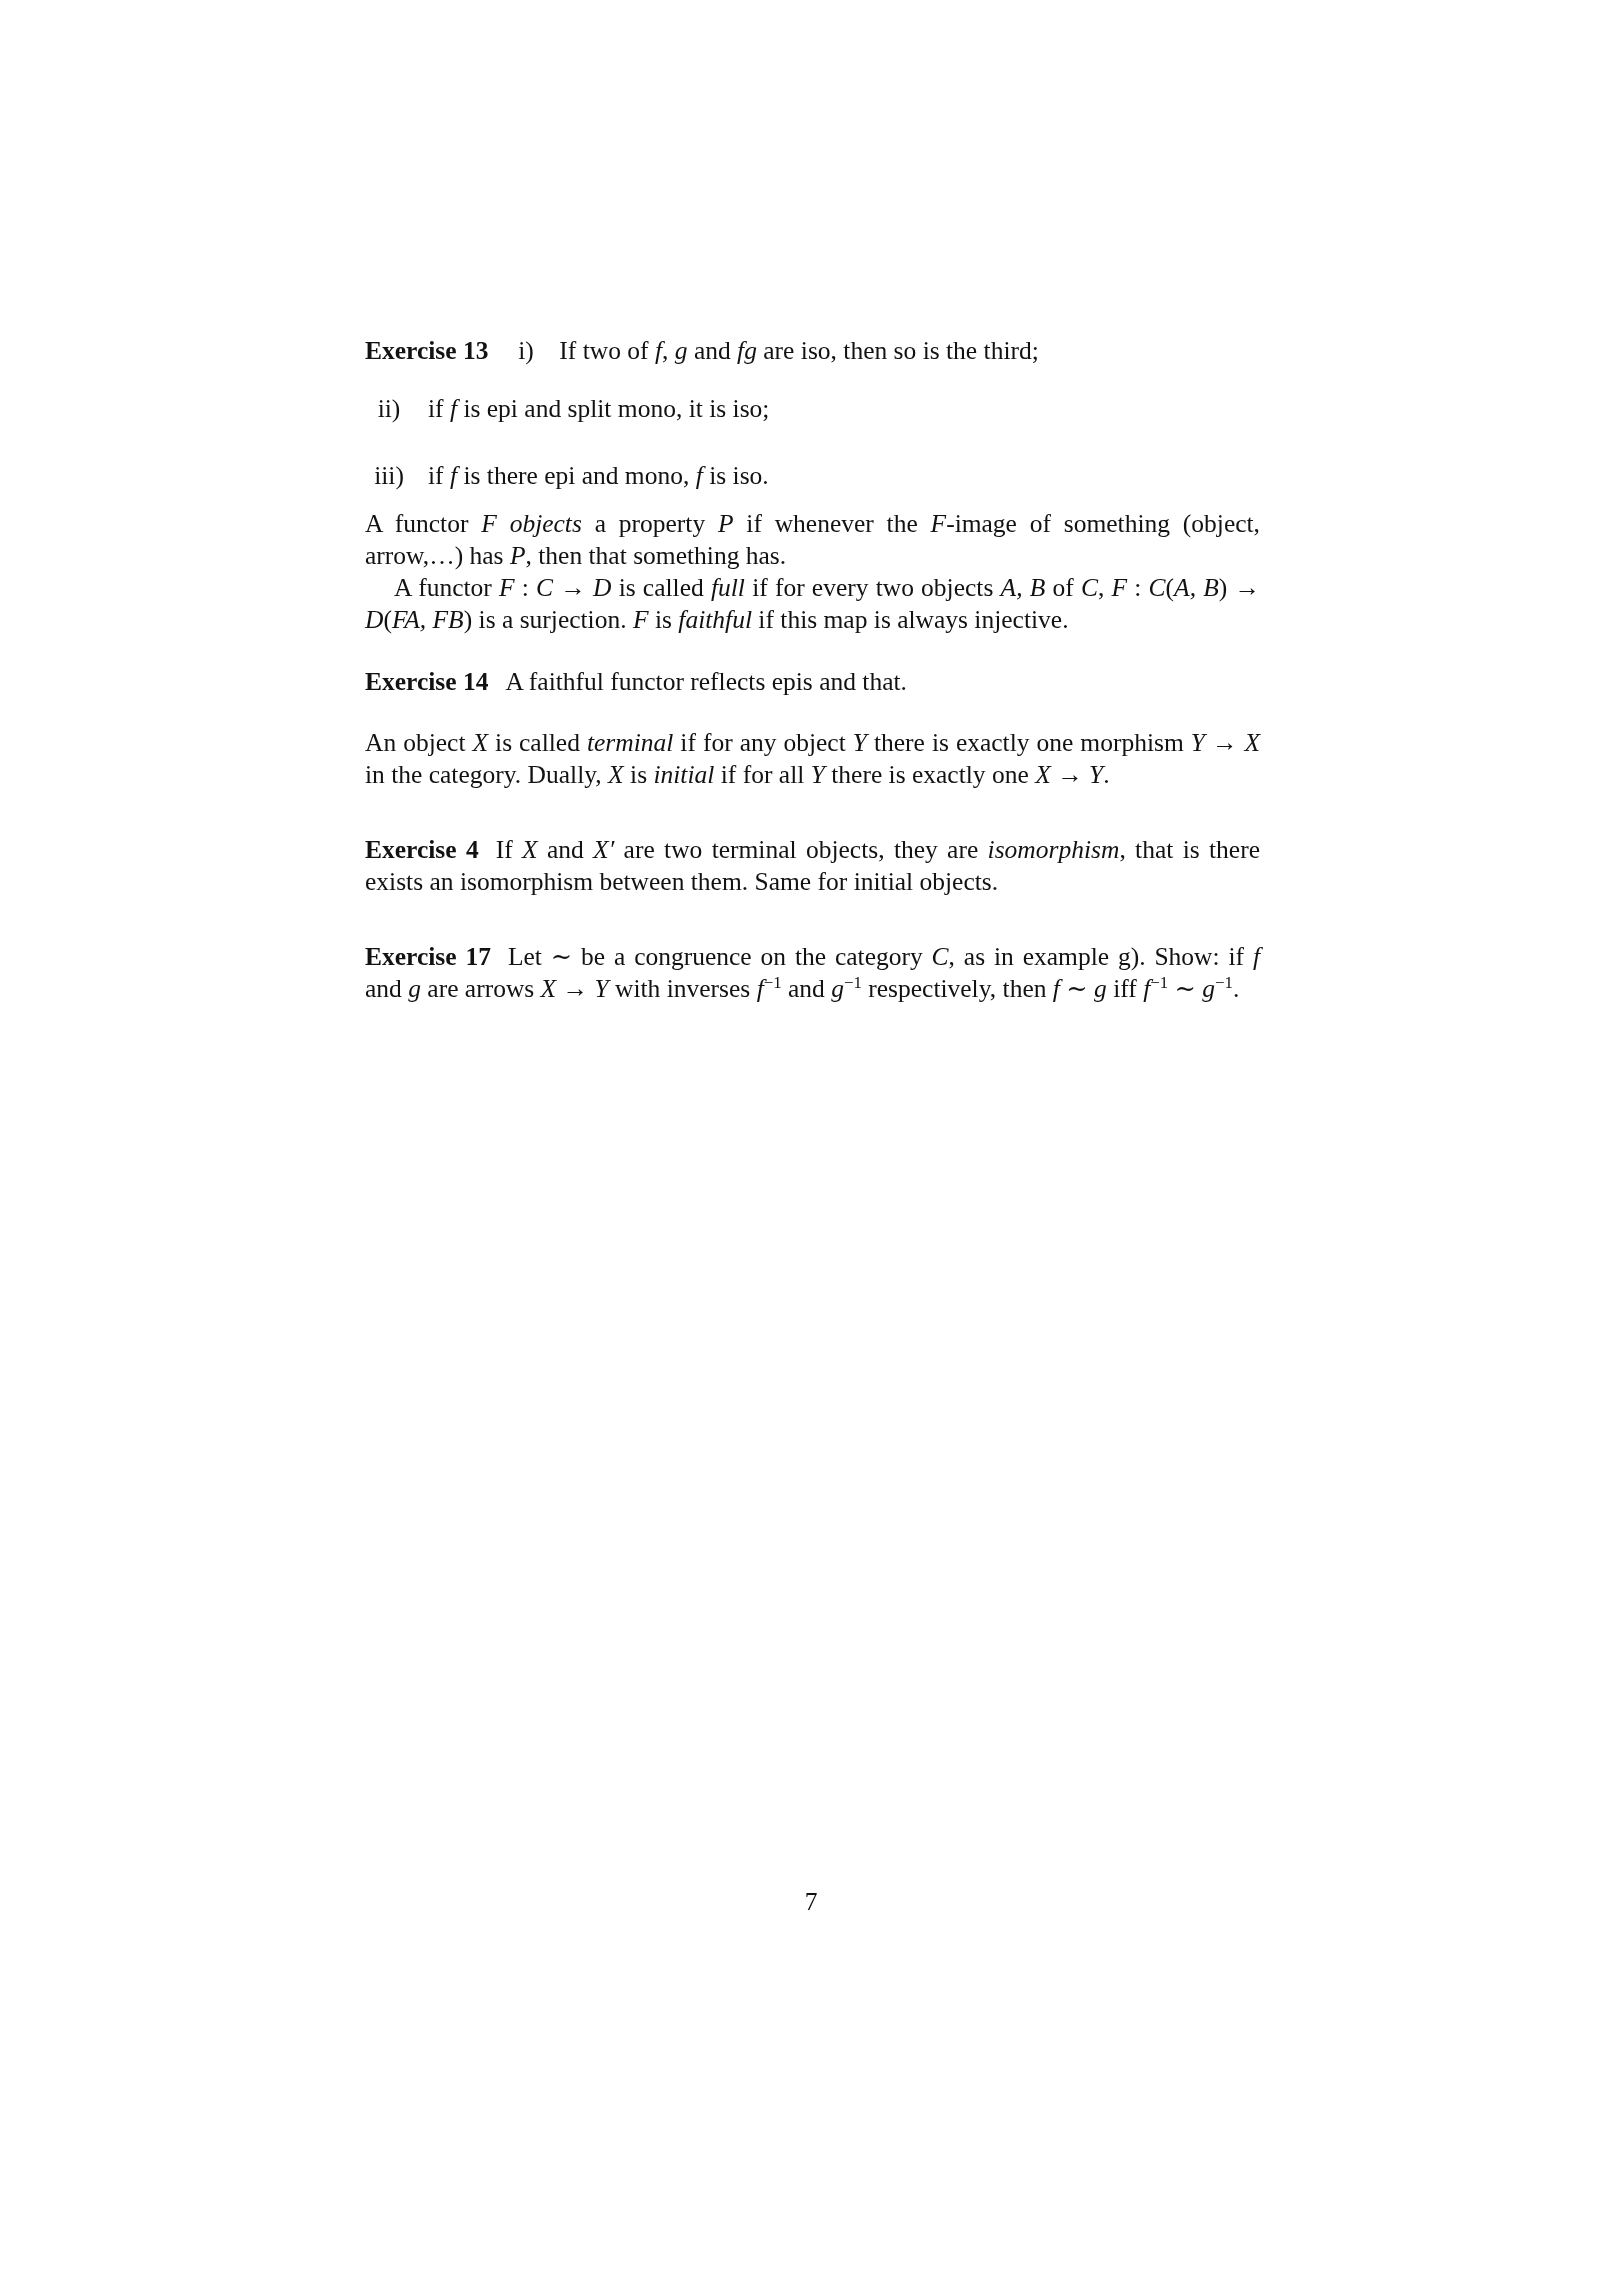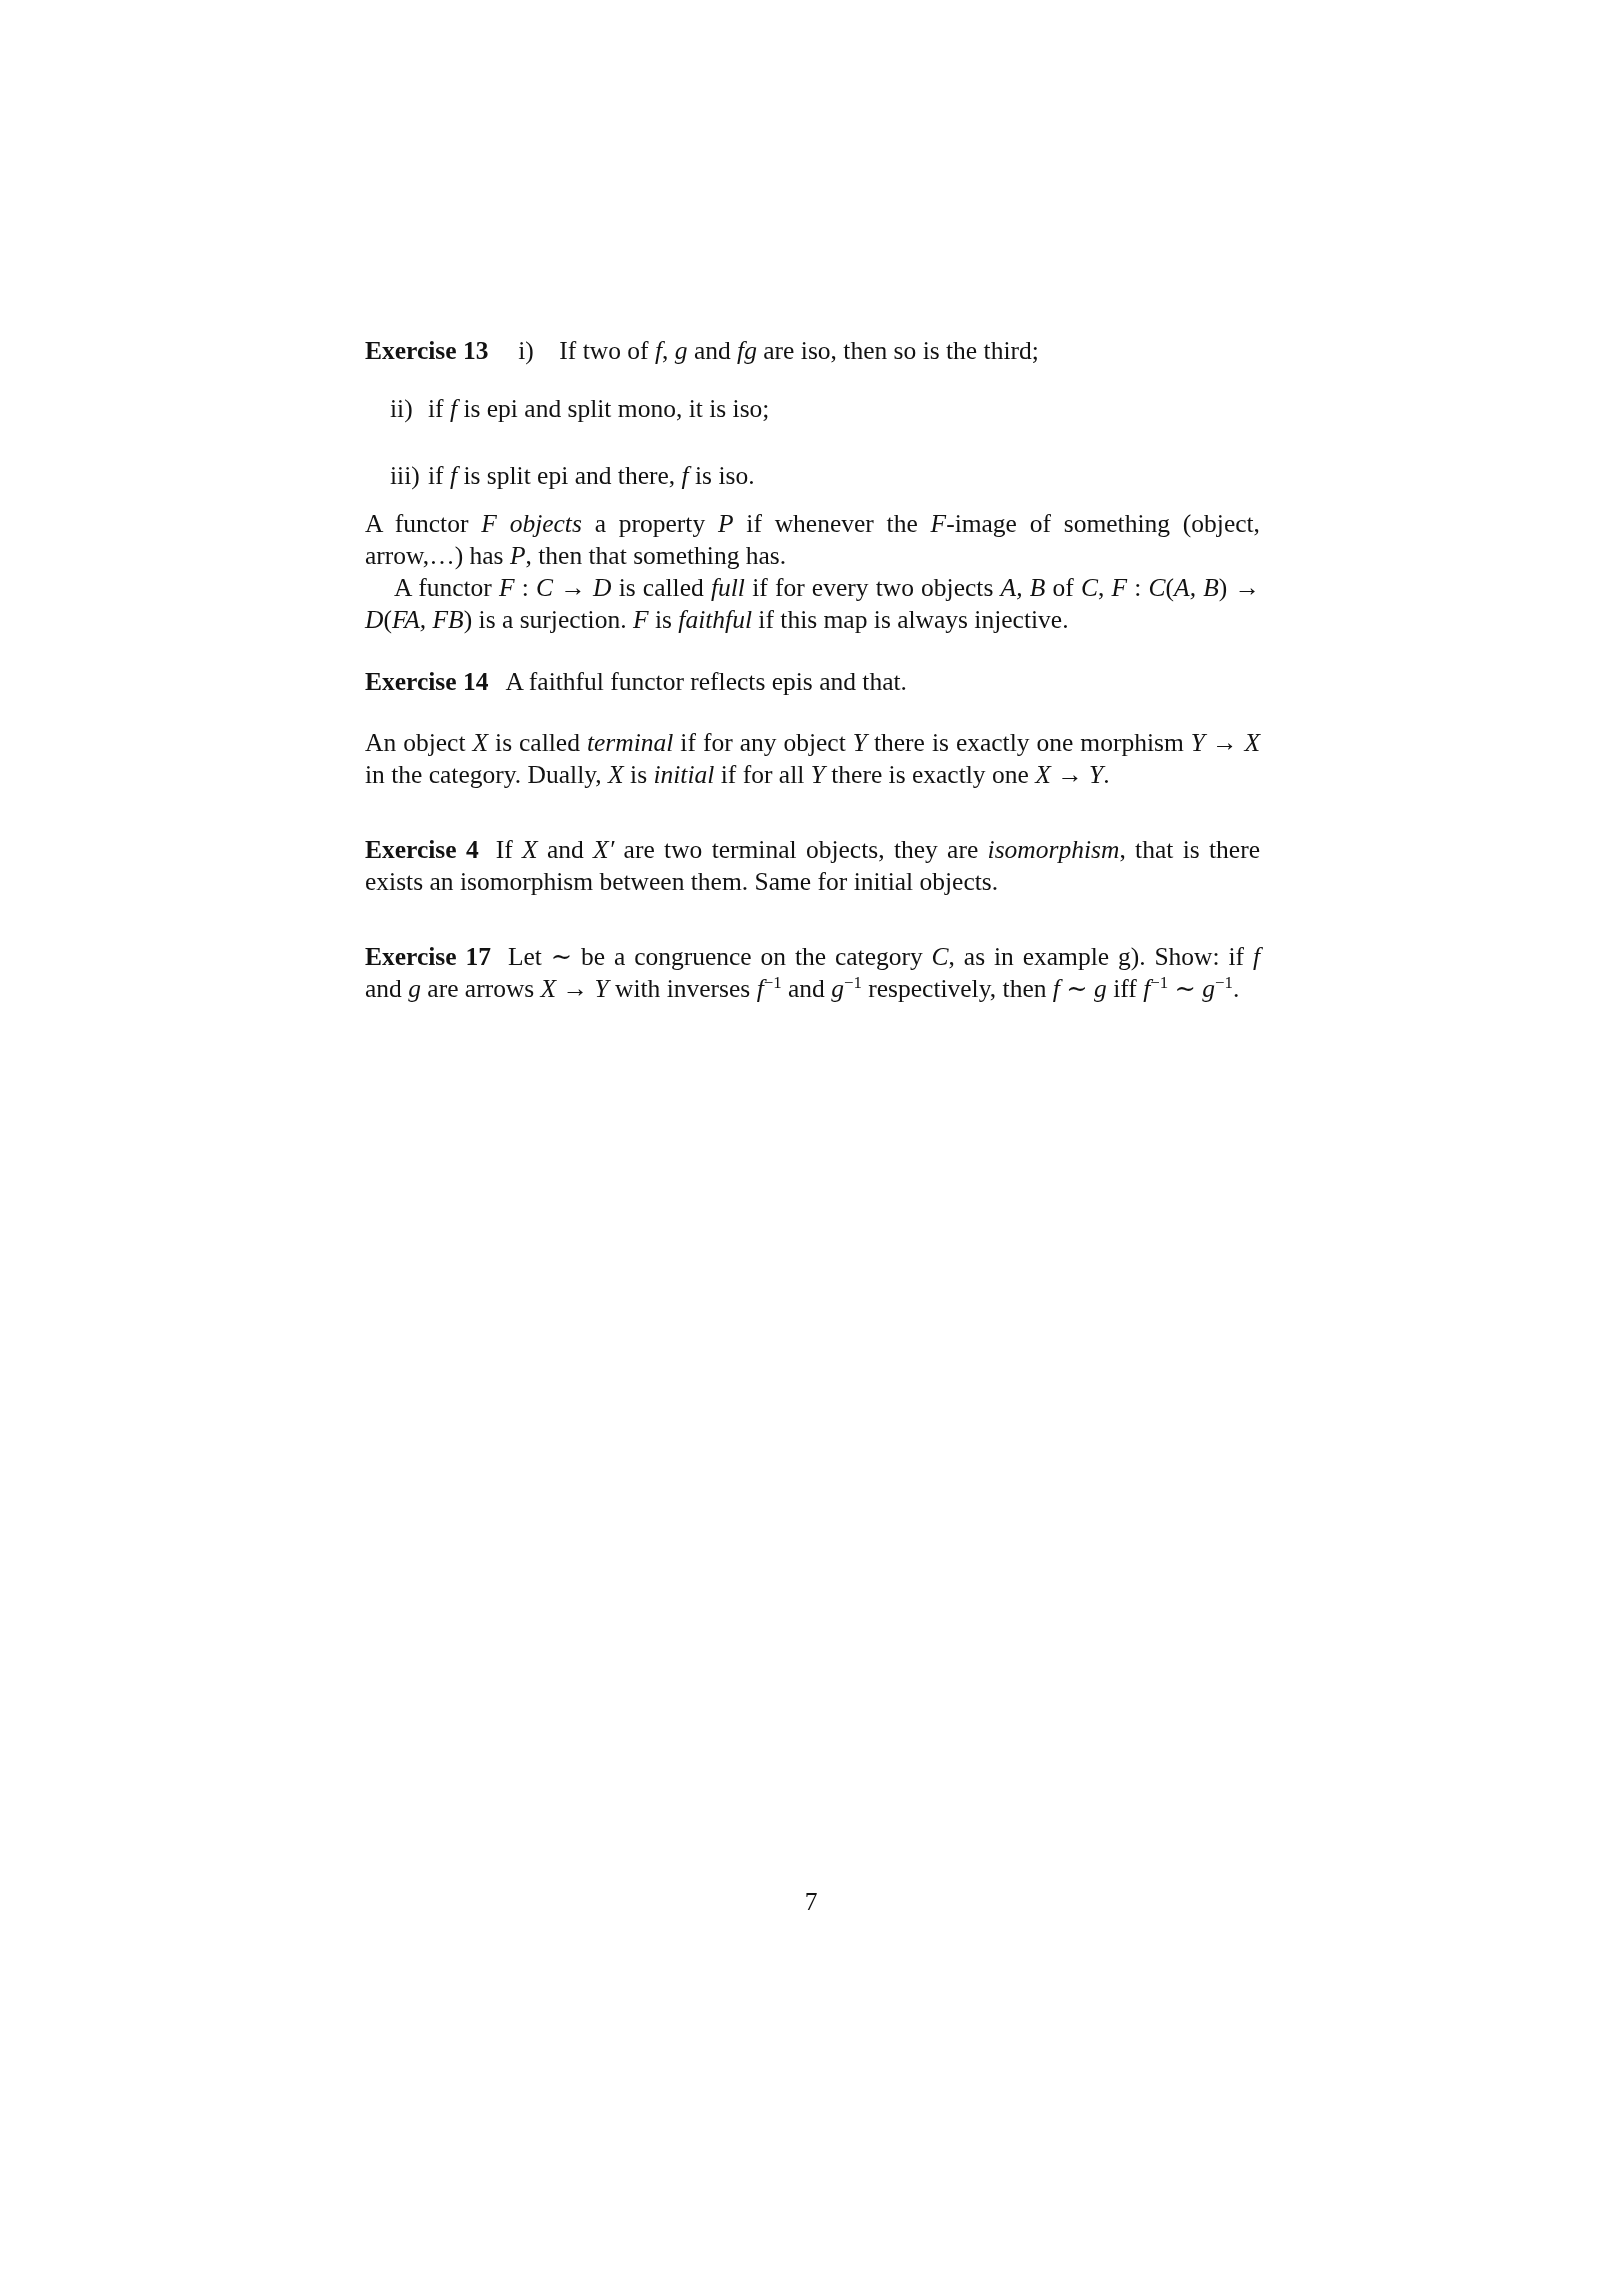--- a/index.html
+++ b/index.html
@@ -44,42 +44,42 @@
   sup {
     font-size: 0.66em;
     line-height: 0;
     vertical-align: super;
   }
   .list-item {
     padding-left: 63px;
   }
   .marker {
     position: absolute;
-    left: 25px;
+    left: 5px;
     width: 38px;
-    text-align: left;
+    text-align: center;
   }
   .page-footer {
     position: absolute;
     left: 0;
     top: 1886px;
     width: 100%;
     text-align: center;
     font-size: 25.5px;
     line-height: 32px;
   }
 </style>
 </head>
 <body>
 
 <div class="page">
   <main class="text-block">
       <div class="block" style="margin-top: 0px;"><span class="label">Exercise 13</span><span> i) If two of </span><span class="i">f</span><span>, </span><span class="i">g</span><span> and </span><span class="i">fg</span><span> are iso, then so is the third;</span></div>
       <div class="block list-item" style="margin-top: 26px;"><span class="marker">ii)</span><span>if </span><span class="i">f</span><span> is epi and split mono, it is iso;</span></div>
-      <div class="block list-item" style="margin-top: 35px;"><span class="marker">iii)</span><span>if </span><span class="i">f</span><span> is split epi and there, </span><span class="i">f</span><span> is iso.</span></div>
+      <div class="block list-item" style="margin-top: 35px;"><span class="marker">iii)</span><span>if </span><span class="i">f</span><span> is there epi and mono, </span><span class="i">f</span><span> is iso.</span></div>
       <div class="block" style="margin-top: 15.7px;"><span>A functor </span><span class="i">F</span><span> </span><span class="i">objects</span><span> a property </span><span class="i">P</span><span> if whenever the </span><span class="i">F</span><span>-image of something (object, arrow,…) has </span><span class="i">P</span><span>, then that something has.</span></div>
       <div class="block indent" style="margin-top: 0px;"><span>A functor </span><span class="i">F</span><span> : </span><span class="cal">C</span><span> → </span><span class="cal">D</span><span> is called </span><span class="i">full</span><span> if for every two objects </span><span class="i">A, B</span><span> of </span><span class="cal">C</span><span>, </span><span class="i">F</span><span> : </span><span class="cal">C</span><span>(</span><span class="i">A, B</span><span>) → </span><span class="cal">D</span><span>(</span><span class="i">FA, FB</span><span>) is a surjection.  </span><span class="i">F</span><span> is </span><span class="i">faithful</span><span> if this map is always injective.</span></div>
       <div class="block" style="margin-top: 30px;"><span class="label">Exercise 14</span><span>A faithful functor reflects epis and that.</span></div>
       <div class="block" style="margin-top: 29px;"><span>An object </span><span class="i">X</span><span> is called </span><span class="i">terminal</span><span> if for any object </span><span class="i">Y</span><span> there is exactly one morphism </span><span class="i">Y</span><span> → </span><span class="i">X</span><span> in the category.  Dually, </span><span class="i">X</span><span> is </span><span class="i">initial</span><span> if for all </span><span class="i">Y</span><span> there is exactly one </span><span class="i">X</span><span> → </span><span class="i">Y</span><span>.</span></div>
       <div class="block" style="margin-top: 43px;"><span class="label">Exercise 4</span><span>If </span><span class="i">X</span><span> and </span><span class="i">X′</span><span> are two terminal objects, they are </span><span class="i">isomorphism</span><span>, that is there exists an isomorphism between them.  Same for initial objects.</span></div>
       <div class="block" style="margin-top: 43px;"><span class="label">Exercise 17</span><span>Let ∼ be a congruence on the category </span><span class="cal">C</span><span>, as in example g).  Show: if </span><span class="i">f</span><span> and </span><span class="i">g</span><span> are arrows </span><span class="i">X</span><span> → </span><span class="i">Y</span><span> with inverses </span><span class="i">f</span><sup>−1</sup><span> and </span><span class="i">g</span><sup>−1</sup><span> respectively, then </span><span class="i">f</span><span> ∼ </span><span class="i">g</span><span> iff </span><span class="i">f</span><sup>−1</sup><span> ∼ </span><span class="i">g</span><sup>−1</sup><span>.</span></div>
     </main>
   <footer class="page-footer">
     <span>7</span>
   </footer>

